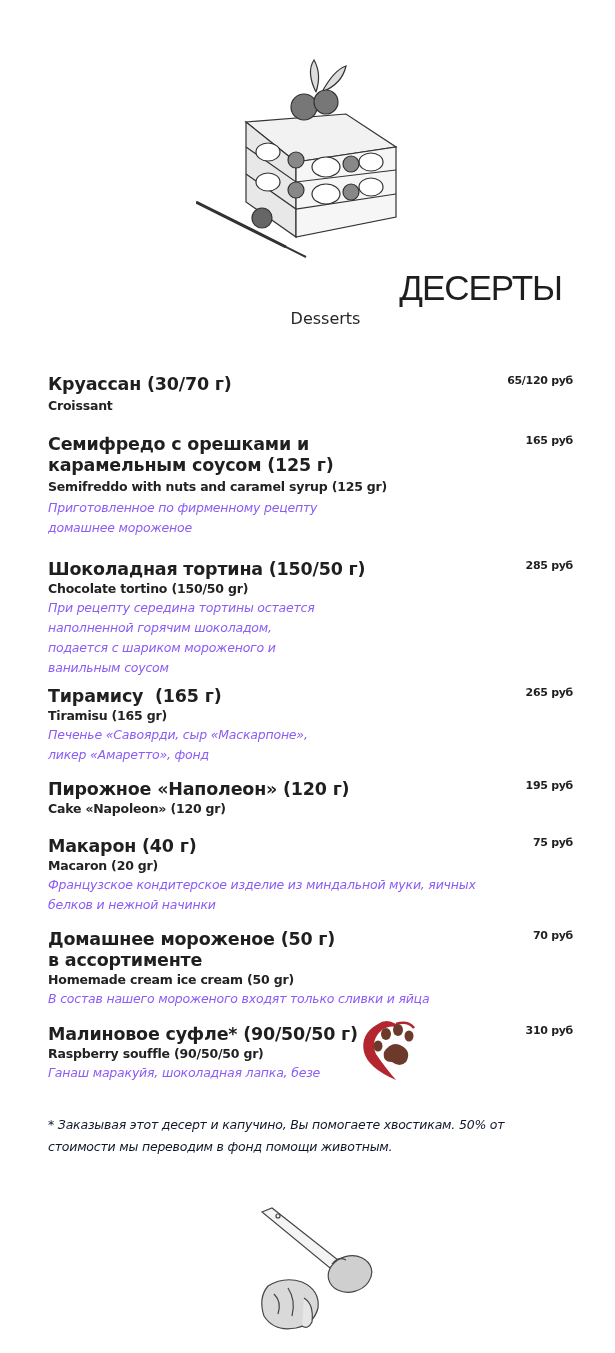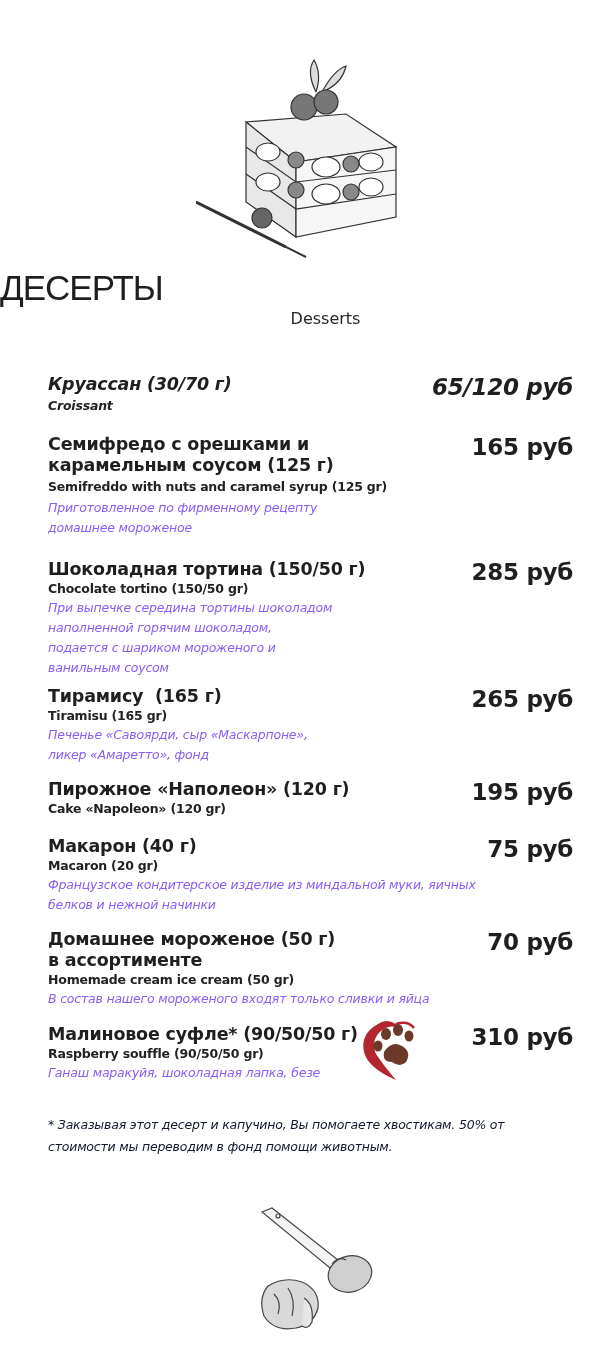--- a/index.html
+++ b/index.html
@@ -2,29 +2,29 @@
 <html><head>
   <meta charset="utf-8">
   <style>
     html, body { margin: 0; padding: 0; background: #ffffff; }
     body {
       width: 615px; height: 1353px; position: relative; overflow: hidden;
       font-family: "DejaVu Sans", sans-serif; color: #1c1c1c;
     }
     .abs { position: absolute; }
     .illus-cake { left: 196px; top: 52px; width: 230px; height: 210px; }
-    .title { left: 0; width: 562px; top: 268px; text-align: left;
+    .title { left: 0; width: 562px; top: 268px; text-align: right;
       font-family: "Liberation Sans", sans-serif; font-size: 35px; letter-spacing: -1px; color: #1e1e1e; }
     .subtitle { left: 18px; width: 615px; top: 309px; text-align: center;
       font-family: "DejaVu Sans", sans-serif; font-size: 16px; color: #262626; }
     .item { position: absolute; left: 48px; width: 525px; }
     .name { font-size: 17.5px; font-weight: 600; line-height: 21px; color: #1f1f1f; letter-spacing: -0.2px; }
     .en { font-size: 12.5px; font-weight: 600; line-height: 18px; color: #222; letter-spacing: -0.2px; }
     .desc { font-size: 12.5px; font-style: italic; line-height: 20px; color: #8b5cf6; letter-spacing: -0.2px; }
-    .price { position: absolute; right: 0; top: 0; font-size: 23px; font-weight: 600; color: #1f1f1f; letter-spacing: -0.3px; }
+    .price { position: absolute; right: 0; top: 0; font-size: 11px; font-weight: 600; color: #1f1f1f; letter-spacing: -0.3px; }
     .footnote { left: 48px; width: 520px; top: 1114px; font-size: 12.5px; font-style: italic; line-height: 22px; color: #0f172a; letter-spacing: -0.2px; }
     .paw { left: 356px; top: 1016px; width: 62px; height: 66px; }
     .illus-scoop { left: 238px; top: 1198px; width: 140px; height: 145px; }
   </style>
 </head>
 <body>
 
 <svg class="abs illus-cake" viewBox="0 0 230 210">
   <g fill="none" stroke="#333" stroke-width="1.2">
 
@@ -55,39 +55,39 @@
 
     <path d="M0 150 L90 195" stroke-width="3"></path>
     <path d="M20 160 L110 205" stroke-width="2"></path>
     <circle cx="66" cy="166" r="10" fill="#666"></circle>
   </g>
 </svg>
 
 <div class="abs title">ДЕСЕРТЫ</div>
 <div class="abs subtitle">Desserts</div>
 
-<div class="item" style="top:374px;font-style:italic;">
+<div class="item" style="top:374px;">
   <div class="name">Круассан (30/70 г)</div>
   <div class="en" style="margin-top:2px;">Croissant</div>
   <div class="price">65/120 руб</div>
 </div>
 
 <div class="item" style="top:434px;">
   <div class="name">Семифредо с орешками и</div>
   <div class="name">карамельным соусом (125 г)</div>
   <div class="en" style="margin-top:2px;">Semifreddo with nuts and caramel syrup (125 gr)</div>
   <div class="desc" style="margin-top:2px;">Приготовленное по фирменному рецепту</div>
   <div class="desc">домашнее мороженое</div>
   <div class="price">165 руб</div>
 </div>
 
 <div class="item" style="top:559px;">
   <div class="name">Шоколадная тортина (150/50 г)</div>
   <div class="en">Chocolate tortino (150/50 gr)</div>
-  <div class="desc">При выпечке середина тортины шоколадом</div>
+  <div class="desc">При рецепту середина тортины остается</div>
   <div class="desc">наполненной горячим шоколадом,</div>
   <div class="desc">подается с шариком мороженого и</div>
   <div class="desc">ванильным соусом</div>
   <div class="price">285 руб</div>
 </div>
 
 <div class="item" style="top:686px;">
   <div class="name" style="white-space:pre;">Тирамису  (165 г)</div>
   <div class="en">Tiramisu (165 gr)</div>
   <div class="desc">Печенье «Савоярди, сыр «Маскарпоне»,</div>

